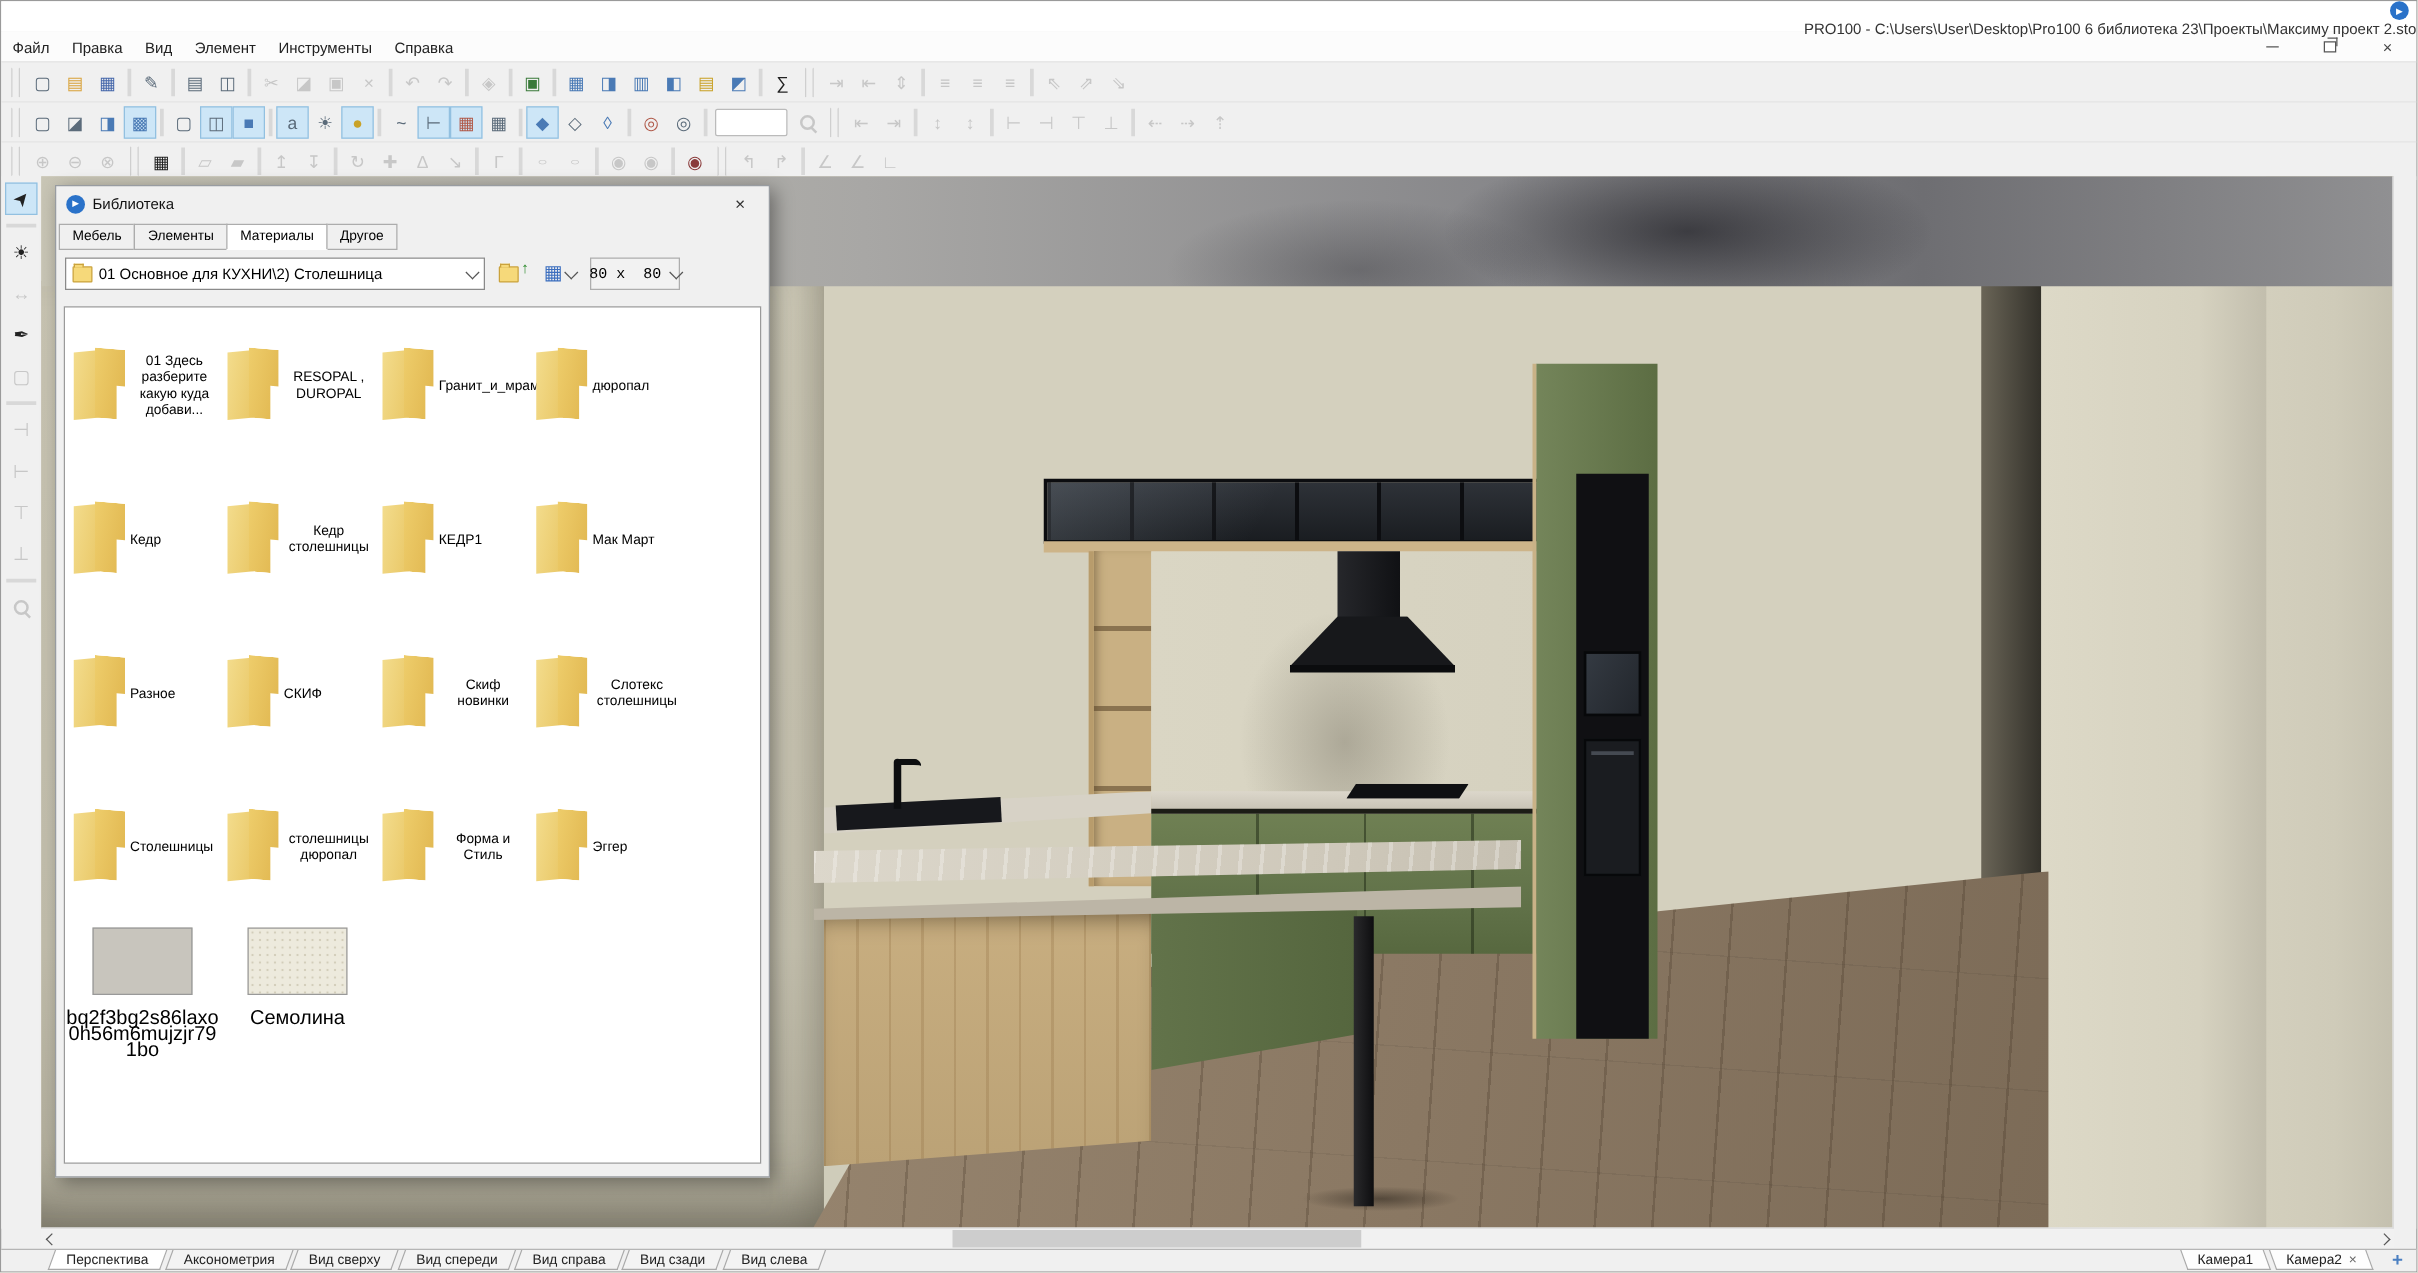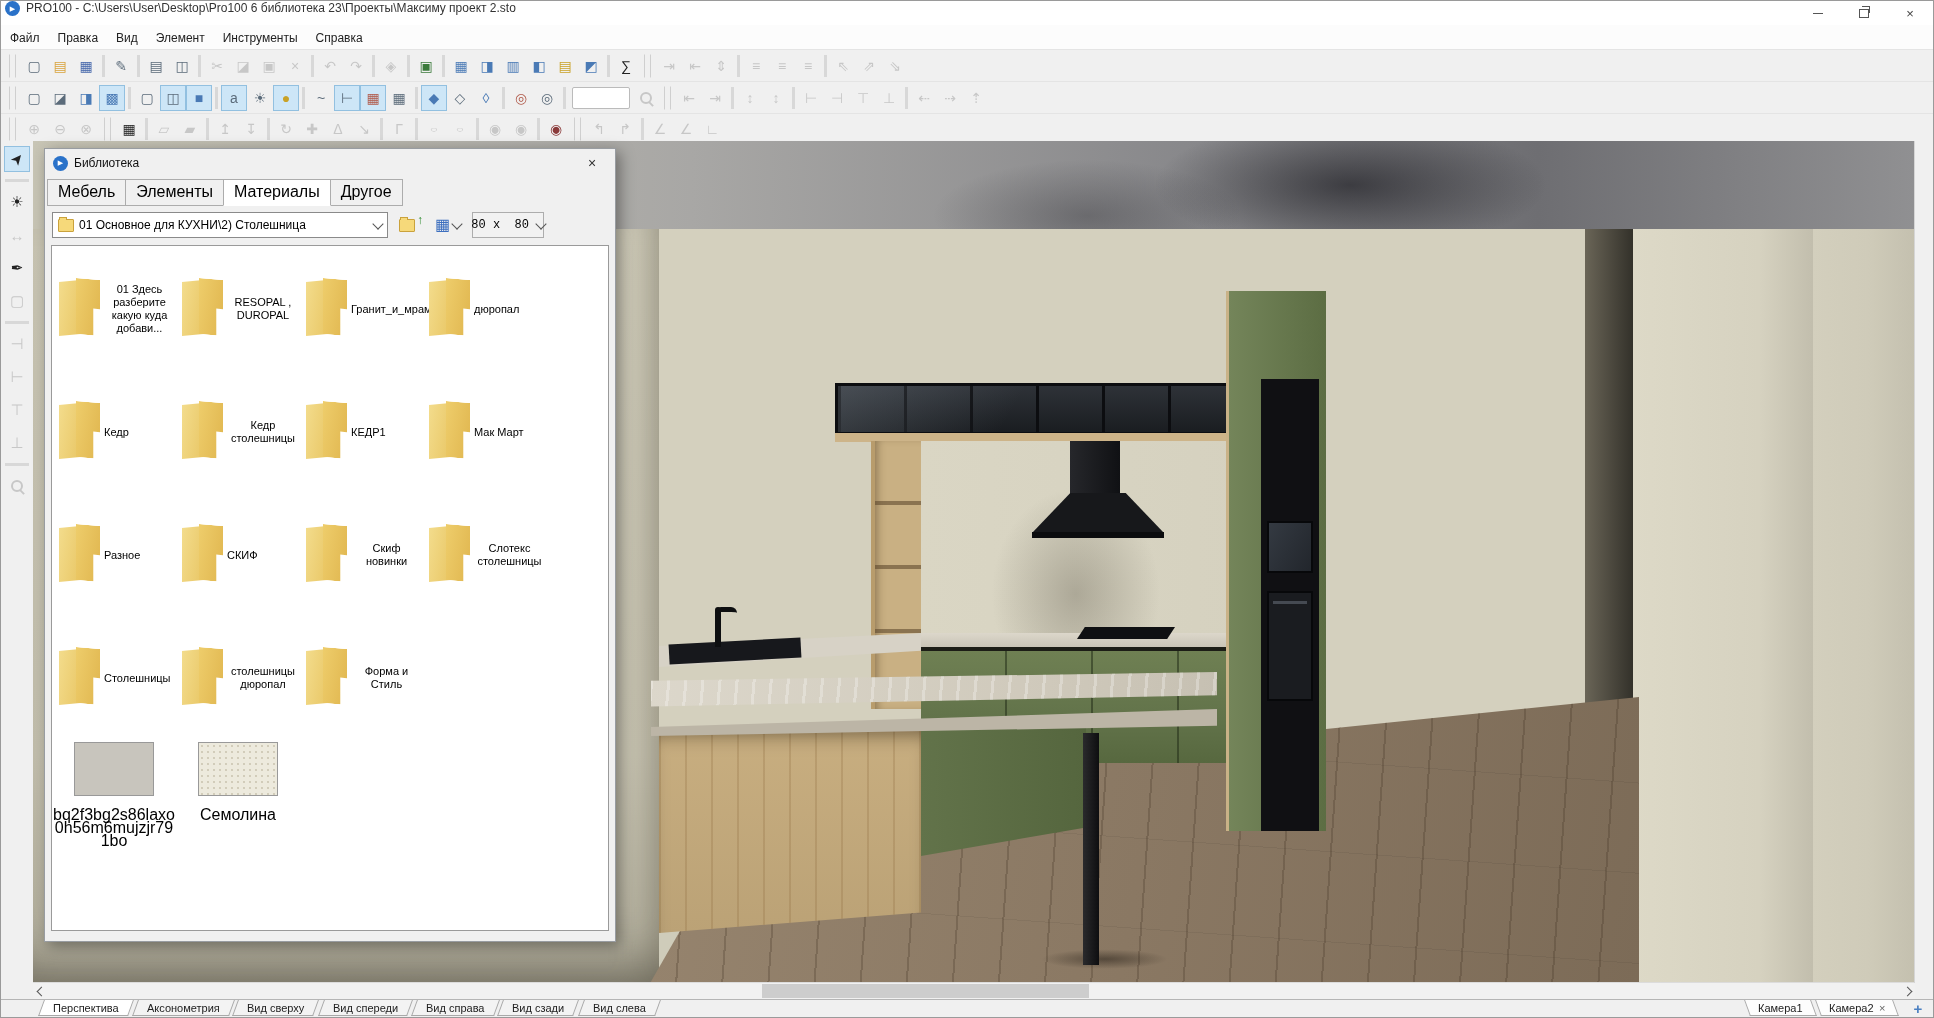--- a/index.html
+++ b/index.html
@@ -1,20 +1,20 @@
 <!DOCTYPE html>
 <html><head>
 <meta charset="utf-8">
 <style>
   html,body{margin:0;padding:0;overflow:hidden;}
   body{width:1934px;height:1018px;font-family:"Liberation Sans",sans-serif;background:#fff;}
   .app{position:relative;width:1934px;height:1018px;background:#f0f0f0;border:1px solid #9a9a9a;box-sizing:border-box;}
 
   
-  .titlebar{height:24px;background:#fff;display:flex;align-items:flex-start;padding-left:4px;font-size:12px;color:#333;}
+  .titlebar{height:24px;background:#fff;display:flex;align-items:flex-end;padding-left:4px;font-size:12px;color:#333;flex-direction:column;}
   .applogo{width:15px;height:15px;border-radius:50%;background:#2a72c9;color:#fff;font-size:7px;display:flex;align-items:center;justify-content:center;margin-right:6px;flex:none;}
   .wctrl{margin-left:auto;display:flex;height:100%;}
   .wbtn{width:46px;display:flex;align-items:center;justify-content:center;color:#444;font-size:13px;}
   .ico-min{width:10px;height:1px;background:#555;display:block;}
   .ico-restore{width:8px;height:7px;border:1px solid #555;position:relative;background:#fff;display:block;}
   .ico-restore::before{content:"";position:absolute;left:2px;top:-4px;width:7px;height:6px;border:1px solid #555;border-bottom:none;border-left:none;}
 
   
   .menubar{height:24px;background:#fcfcfc;display:flex;align-items:flex-end;font-size:12px;color:#222;}
   .mitem{padding:4px 9px;}
@@ -109,21 +109,21 @@
   .ctab{margin-left:4px;padding:0 10px;background:#fdfdfd;border:1px solid #a9a9a9;border-top:none;transform:skewX(20deg);display:flex;align-items:center;gap:5px;height:15px;}
   .ctab>span{transform:skewX(-20deg);white-space:nowrap;}
   .ctab .xglyph{color:#666;font-size:11px;}
   .ctab .xglyph:empty{display:none;}
   .addbtn{width:20px;display:flex;align-items:center;justify-content:center;color:#4a7fc1;font-weight:bold;font-size:15px;margin:0 5px 0 12px;}
 
   
   .dialog{position:absolute;left:43px;top:147px;width:572px;height:794px;background:#f0f0f0;border:1px solid #989ca1;box-shadow:4px 4px 14px rgba(0,0,0,.38);z-index:10;box-sizing:border-box;}
   .dlg-title{height:28px;display:flex;align-items:center;padding:0 8px;font-size:12px;color:#111;}
   .dlg-close{margin-left:auto;width:30px;height:22px;display:flex;align-items:center;justify-content:center;font-size:14px;color:#333;}
-  .dlg-tabs{display:flex;padding:2px 2px 0 2px;font-size:16px;align-items:center;}
+  .dlg-tabs{display:flex;padding:2px 2px 0 2px;font-size:11px;align-items:center;}
   .dtab{padding:3px 10px 4px;border:1px solid #acacac;background:#f0f0f0;margin-right:-1px;position:relative;}
   .dtab.act{background:#fff;border-bottom:1px solid #fff;z-index:2;}
   .dlg-toolbar{height:38px;display:flex;align-items:center;padding:0 7px;gap:7px;}
   .combo{width:336px;height:26px;border:1px solid #8a8a8a;background:#fff;display:flex;align-items:center;padding:0 5px;font-size:12px;box-sizing:border-box;}
   .combo .val{flex:1;white-space:nowrap;overflow:hidden;}
   .chev-d{width:7px;height:7px;border-right:1px solid #555;border-bottom:1px solid #555;transform:rotate(45deg);display:block;margin-top:-3px;flex:none;}
   .mini-folder{width:14px;height:11px;background:#f6d97a;border:1px solid #caa23c;border-radius:1px;position:relative;margin-right:5px;flex:none;display:block;}
   .mini-folder::before{content:"";position:absolute;left:0;top:-3px;width:6px;height:2px;background:#f6d97a;border:1px solid #caa23c;border-bottom:none;}
   .dbtn{height:26px;display:flex;align-items:center;justify-content:center;background:none;border:1px solid transparent;padding:0 3px;gap:3px;position:relative;}
   .up-arrow{color:#2e8b2e;font-weight:bold;font-size:12px;position:absolute;right:0;top:1px;}
@@ -769,20 +769,24 @@
           <div class="fcell">
             <span class="folder-ico"></span>
             <span class="cell-label">столешницы дюропал</span>
           </div>
 
           <div class="fcell">
             <span class="folder-ico"></span>
             <span class="cell-label">Форма и Стиль</span>
           </div>
 
+          <div class="fcell">
+            <span class="folder-ico"></span>
+            <span class="cell-label">Эггер</span>
+          </div>
         </div>
       <div class="mats">
 
           <div class="mat">
             <span class="swatch swatch-gray"></span>
             <span class="mat-label">bq2f3bg2s86laxo0h56m6mujzjr791bo</span>
           </div>
 
           <div class="mat">
             <span class="swatch swatch-cream"></span>

